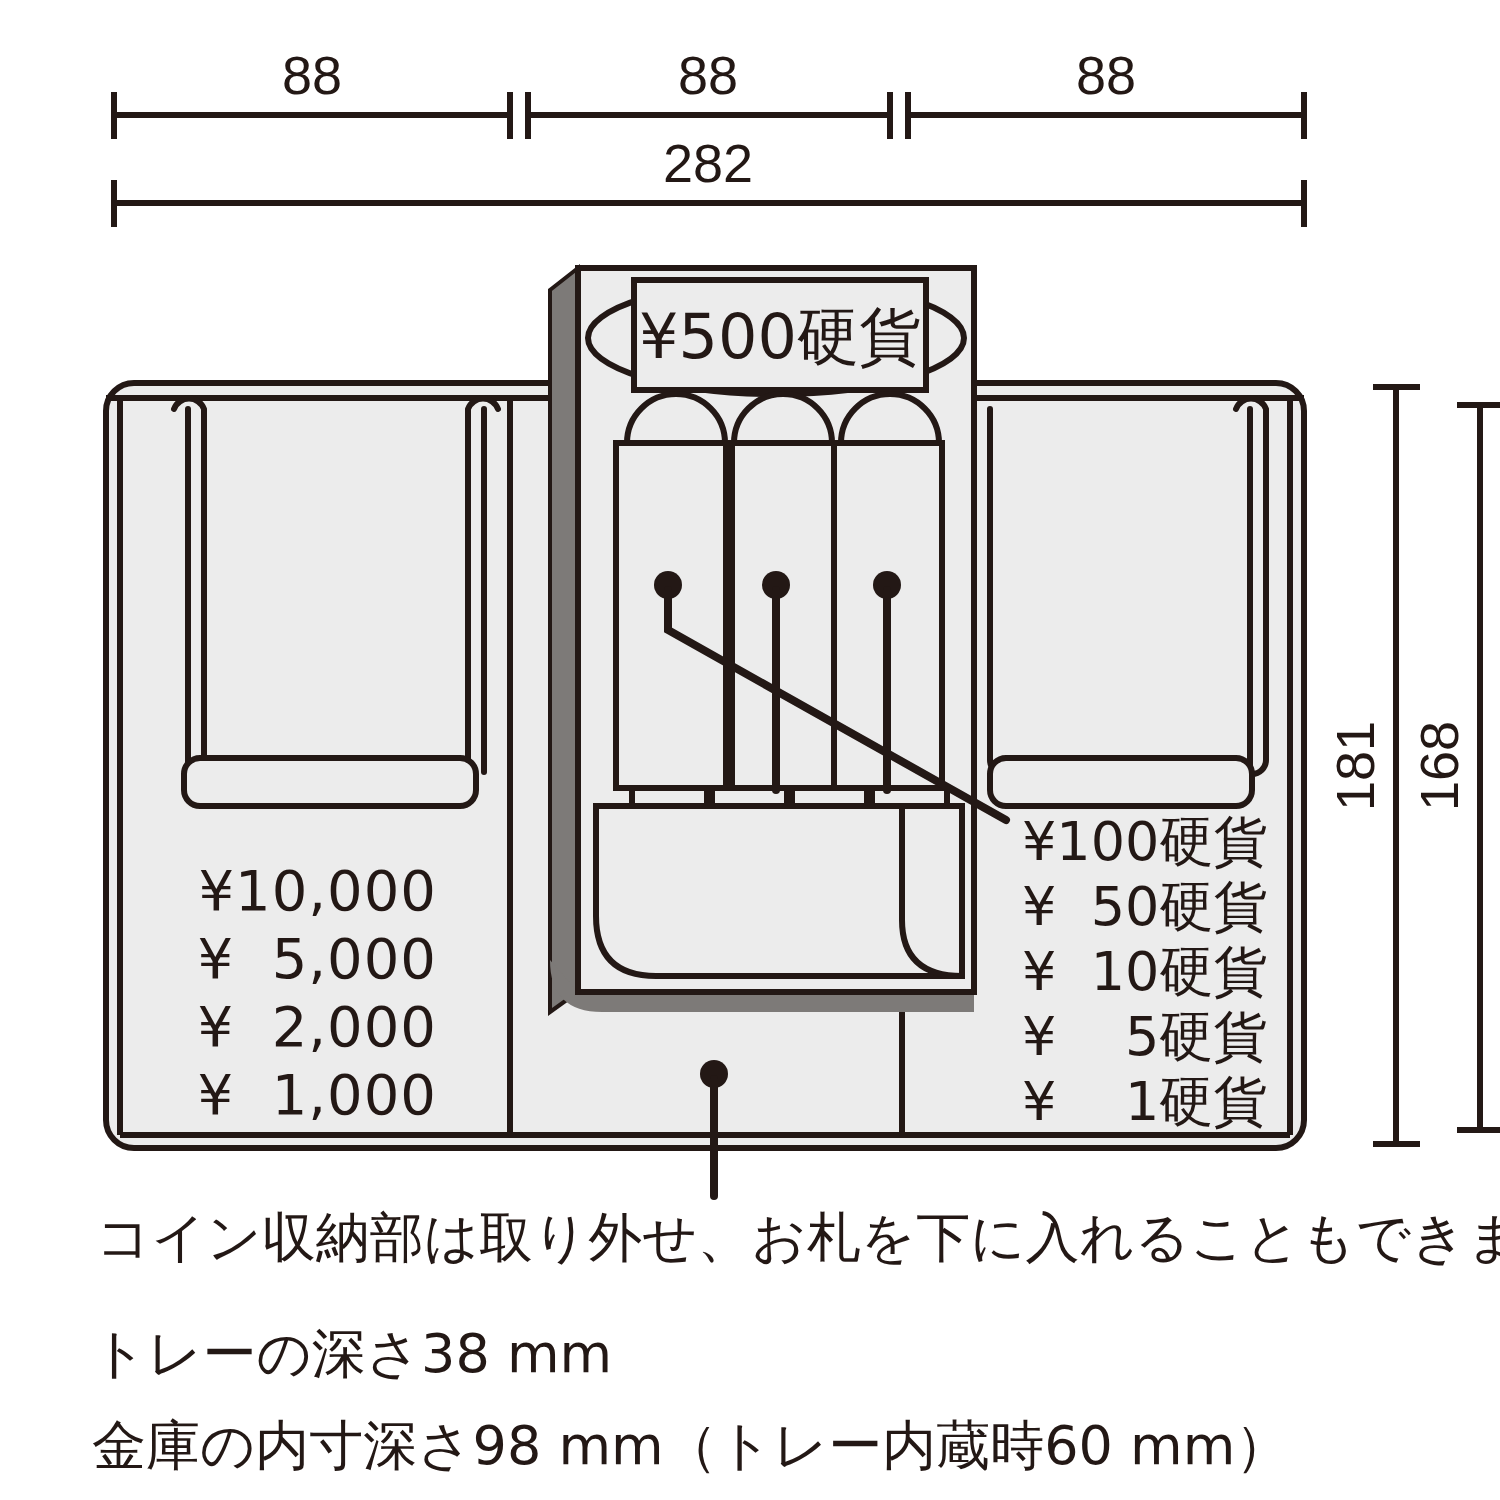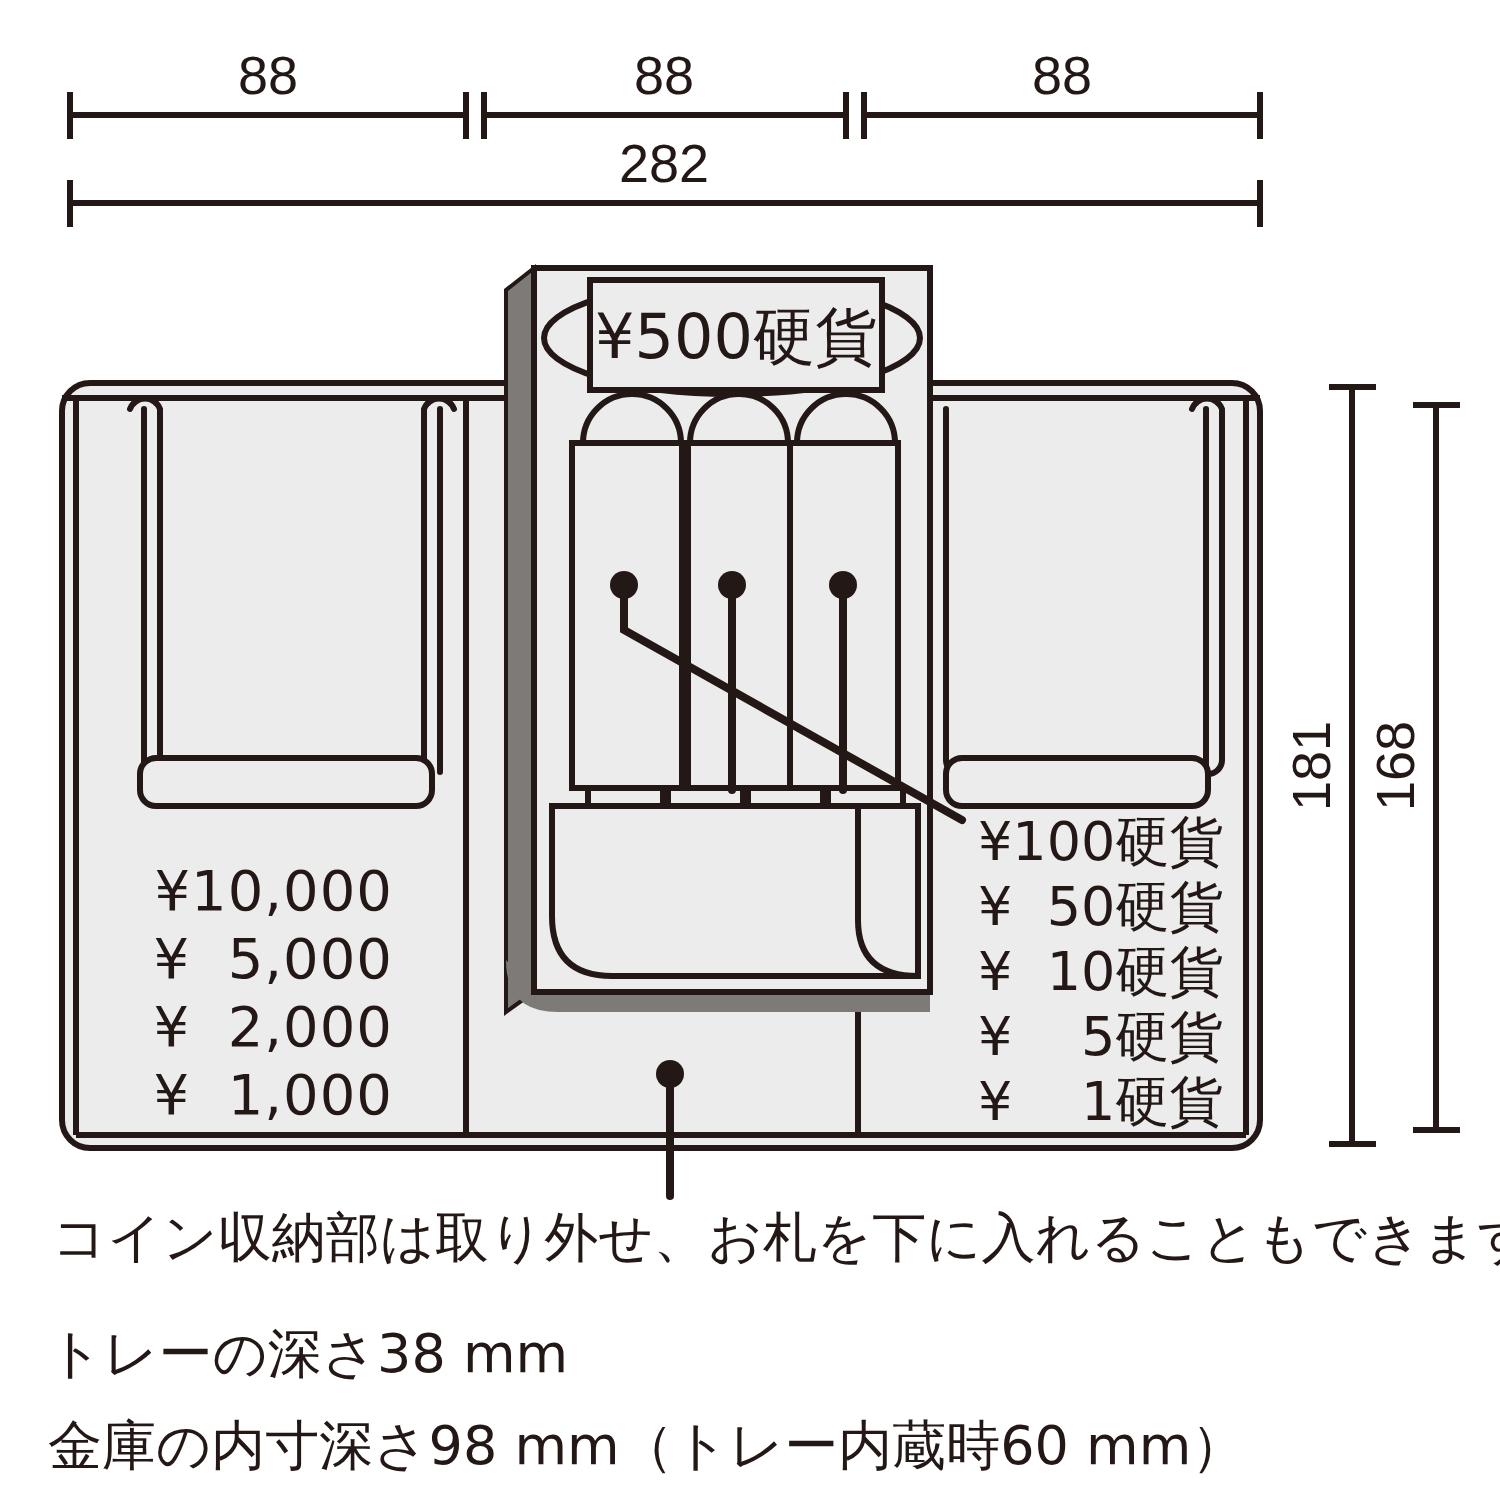--- a/index.html
+++ b/index.html
@@ -2,21 +2,21 @@
 <html><head>
 <meta charset="utf-8">
 <style>
   html,body{margin:0;padding:0;background:#ffffff;}
   body{
     width:1500px;height:1500px;
     font-family:"Liberation Sans","DejaVu Sans",sans-serif;
     color:#231815;
     overflow:hidden;
   }
-  #stage{position:relative;width:1304px;height:1500px;}
+  #stage{position:relative;width:1304px;height:1500px;margin-left:44px;}
   svg.diagram{position:absolute;left:0;top:0;width:1500px;height:1500px;display:block;}
   .dimtext{font-family:"Liberation Sans","DejaVu Sans",sans-serif;font-size:54px;fill:#231815;}
   .dimtext-v{font-family:"Liberation Sans","DejaVu Sans",sans-serif;font-size:54px;fill:#231815;}
   .label-cash{font-family:"DejaVu Sans","Liberation Sans",sans-serif;font-size:56px;fill:#231815;letter-spacing:1px;}
   .label-coin{font-family:"DejaVu Sans","Liberation Sans",sans-serif;font-size:54px;fill:#231815;}
   .label500{font-family:"DejaVu Sans","Liberation Sans",sans-serif;font-size:62px;fill:#231815;}
   .caption{font-family:"DejaVu Sans","Liberation Sans",sans-serif;font-size:54px;fill:#231815;}
   .spec{font-family:"DejaVu Sans","Liberation Sans",sans-serif;font-size:54px;fill:#231815;}
 </style>
 </head>

